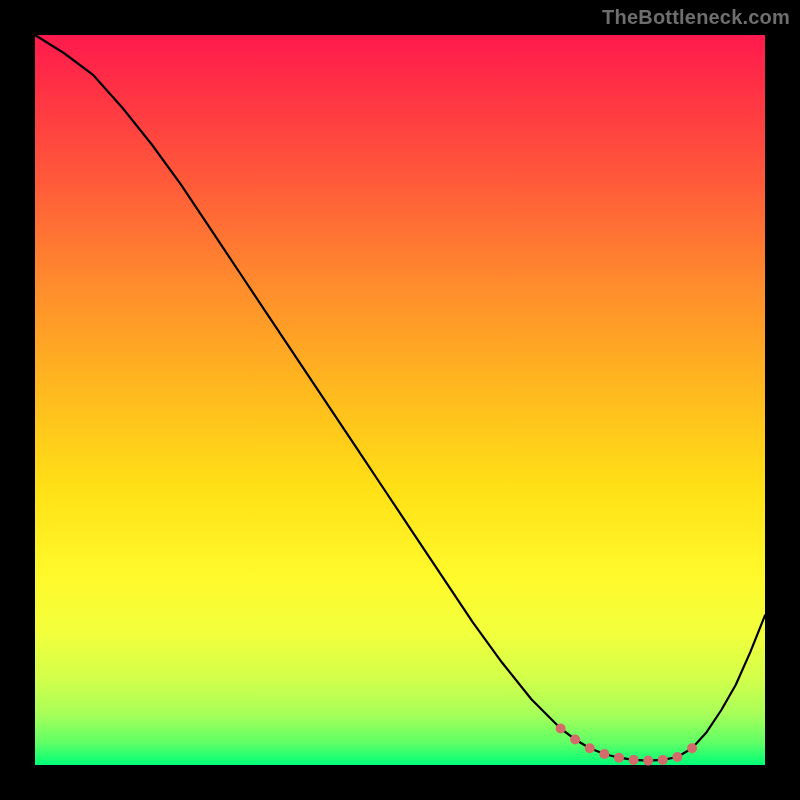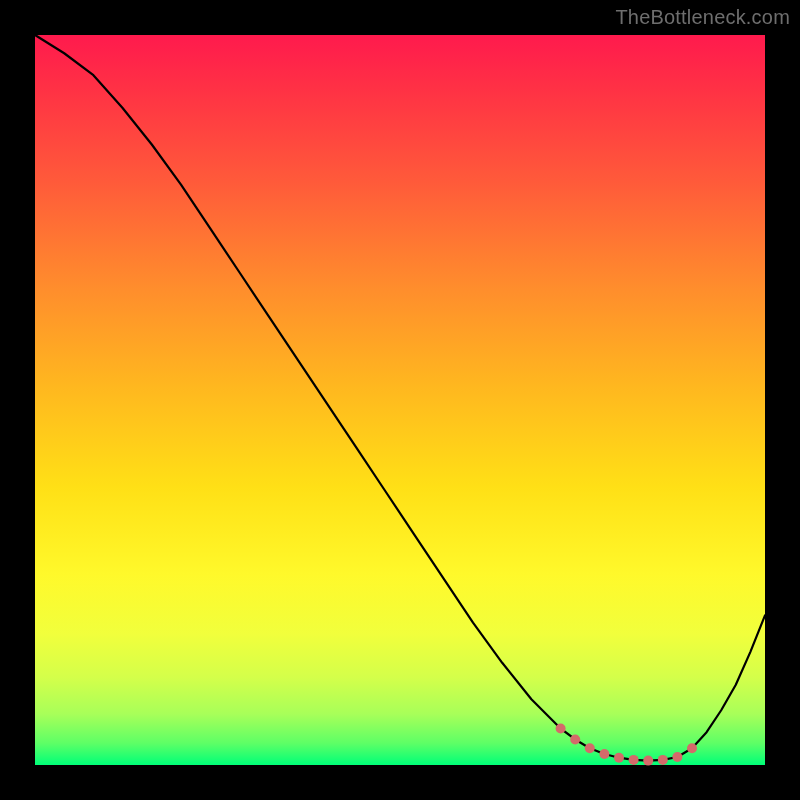--- a/index.html
+++ b/index.html
@@ -24,21 +24,21 @@
       #a8ff59 93%,
       #5eff66 97%,
       #00ff78 100%);
   }
   .watermark {
     position: absolute;
     top: 6px;
     right: 10px;
     font-family: Arial, Helvetica, sans-serif;
     font-size: 20px;
-    font-weight: 400;
+    font-weight: 700;
     color: #6e6e6e;
     letter-spacing: 0.2px;
   }
   svg.curve {
     position: absolute;
     left: 35px;
     top: 35px;
     width: 730px;
     height: 730px;
     overflow: visible;

